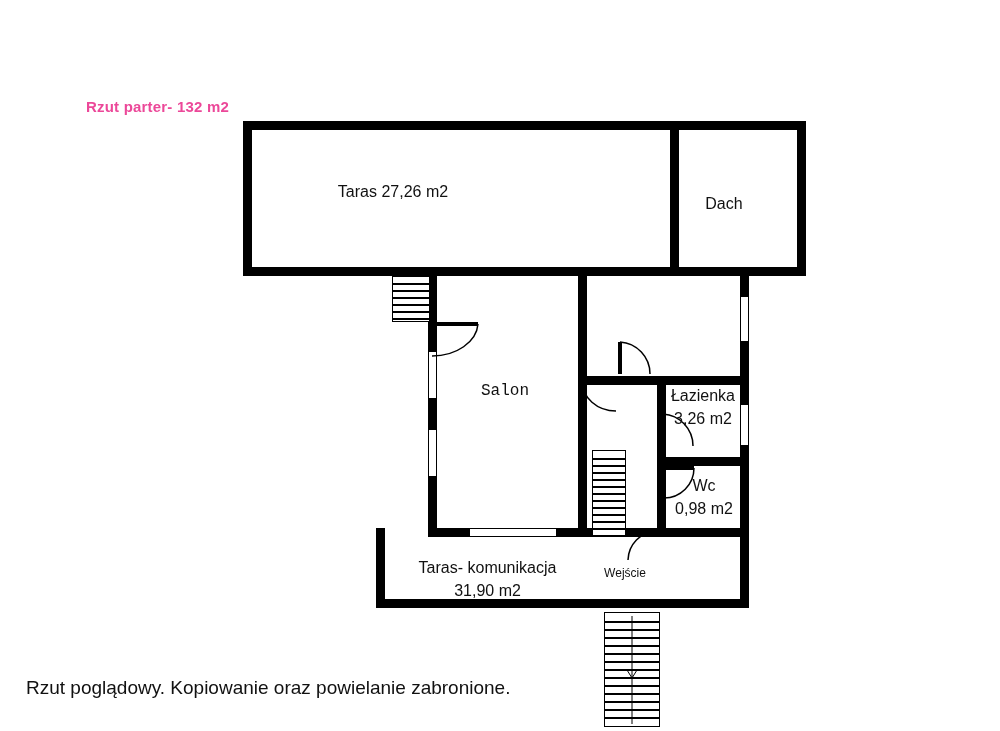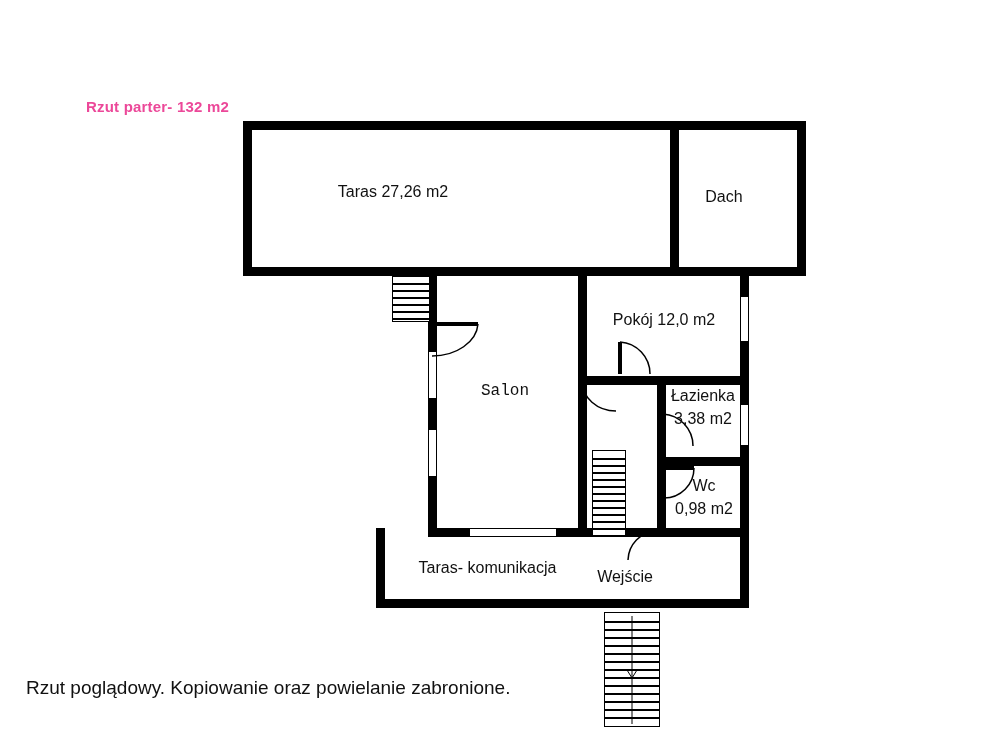--- a/index.html
+++ b/index.html
@@ -47,21 +47,21 @@
   
   .label {
     position: absolute;
     text-align: center;
     font-size: 16px;
     line-height: 1.45;
     color: #111111;
     white-space: nowrap;
   }
   .label.small {
-    font-size: 16px;
+    font-size: 12px;
   }
   .label .ln {
     display: block;
   }
 
   
   .door {
     position: absolute;
   }
   .door svg {
@@ -223,45 +223,43 @@
     <svg width="38" height="34" viewBox="0 0 38 34">
       <path d="M34 3 L4 3" stroke="#000000" stroke-width="4" fill="none"></path>
       <path d="M34 3 A30 30 0 0 0 6 32" stroke="#000000" stroke-width="1.5" fill="none"></path>
     </svg>
   </div>
 
   <div class="label" style="left:303px; top:180px; width:180px;">
     <span class="ln">Taras 27,26 m2</span>
   </div>
 
-  <div class="label" style="left:678px; top:185px; width:92px;">
+  <div class="label" style="left:678px; top:192px; width:92px;">
     <span class="ln">Dach</span>
   </div>
 
-  <div class="label" style="left:588px; top:308px; width:152px;">
-    <span class="ln">Pokój 12,0 m2</span>
-  </div>
 
   <div class="label" style="left:440px; top:380px; width:130px;font-family:Liberation Mono, monospace;">
     <span class="ln">Salon</span>
   </div>
 
 
   <div class="label" style="left:660px; top:384px; width:86px;">
     <span class="ln">Łazienka</span>
-    <span class="ln">3,38 m2</span>
+    <span class="ln">3,26 m2</span>
   </div>
 
   <div class="label" style="left:662px; top:474px; width:84px;">
     <span class="ln">Wc</span>
     <span class="ln">0,98 m2</span>
   </div>
 
   <div class="label" style="left:395px; top:556px; width:185px;">
     <span class="ln">Taras- komunikacja</span>
+    <span class="ln">31,90 m2</span>
   </div>
 
   <div class="label small" style="left:596px; top:565px; width:58px;">
     <span class="ln">Wejście</span>
   </div>
 
   <div class="footnote">Rzut poglądowy. Kopiowanie oraz powielanie zabronione.</div>
 </div>
 
 </body></html>

